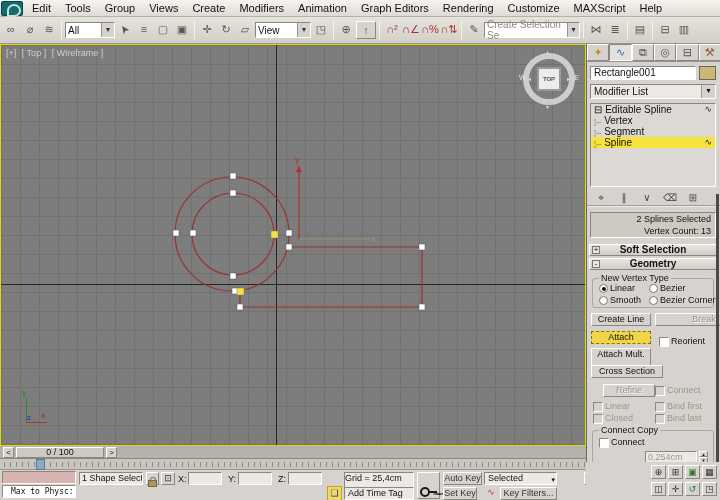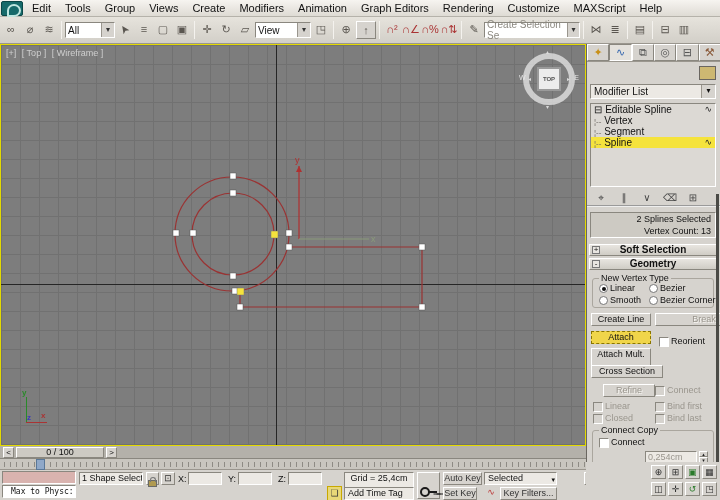--- a/index.html
+++ b/index.html
@@ -290,21 +290,21 @@
 
     <div class="sunken sb-txt" style="position:absolute;left:79px;top:2px;width:64px;height:13px;padding-left:2px;">1 Shape Selected</div>
     <div class="raised" style="position:absolute;left:146px;top:2px;width:13px;height:13px;text-align:center;"><span class="lock-icon"></span></div>
     <div class="raised mini-btn" style="left:161px;top:2px;width:14px;height:13px;line-height:11px;">⊡</div>
     <span class="sb-txt" style="position:absolute;left:178px;top:4px;">X:</span>
     <div class="sunken" style="position:absolute;left:188px;top:2px;width:34px;height:13px;"></div>
     <span class="sb-txt" style="position:absolute;left:228px;top:4px;">Y:</span>
     <div class="sunken" style="position:absolute;left:238px;top:2px;width:34px;height:13px;"></div>
     <span class="sb-txt" style="position:absolute;left:278px;top:4px;">Z:</span>
     <div class="sunken" style="position:absolute;left:288px;top:2px;width:34px;height:13px;"></div>
-    <div class="sunken sb-txt" style="position:absolute;left:344px;top:2px;width:70px;height:18px;text-align:center;">Grid = 25,4cm</div>
+    <div class="sunken sb-txt" style="position:absolute;left:344px;top:2px;width:70px;height:18px;text-align:left;">Grid = 25,4cm</div>
 
     <div class="mini-btn" style="left:327px;top:16px;width:15px;height:15px;border:1px solid #c8a800;background:#e8d878;line-height:13px;">❏</div>
     <div class="sunken sb-txt" style="position:absolute;left:344px;top:17px;width:70px;height:13px;padding-left:3px;">Add Time Tag</div>
 
     <div class="raised" style="position:absolute;left:417px;top:2px;width:23px;height:27px;text-align:center;padding-top:9px;"><span class="key-icon"></span></div>
     <div class="raised mini-btn" style="left:443px;top:2px;width:39px;height:13px;line-height:11px;">Auto Key</div>
     <div class="raised mini-btn" style="left:443px;top:17px;width:34px;height:13px;line-height:11px;">Set Key</div>
     <div class="sunken" style="position:absolute;left:484px;top:2px;width:73px;height:13px;font-size:9px;line-height:11px;padding-left:3px;">
       <span>Selected</span>
       <span style="position:absolute;right:1px;top:1px;font-size:7px;">▾</span>
@@ -340,20 +340,21 @@
   <div class="cmdpanel">
     <div class="cp-tabs">
       <div class="cp-tab" style="color:#c89018;">✦</div>
       <div class="cp-tab active" style="color:#3a6ab0;">∿</div>
       <div class="cp-tab">⧉</div>
       <div class="cp-tab">◎</div>
       <div class="cp-tab">⊟</div>
       <div class="cp-tab" style="color:#8a5a3a;">⚒</div>
     </div>
 
+    <div class="cp-name">Rectangle001</div>
     <div class="cp-swatch"></div>
 
     <div class="cp-modlist">
       <span>Modifier List</span>
       <span class="dd-arrow">▾</span>
     </div>
 
     <div class="cp-stack">
       <div class="stack-row">
         <span>⊟</span>

